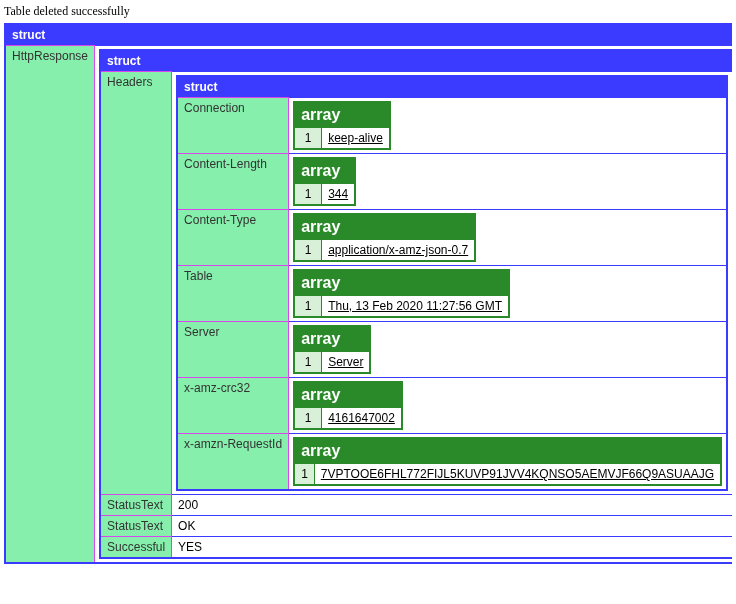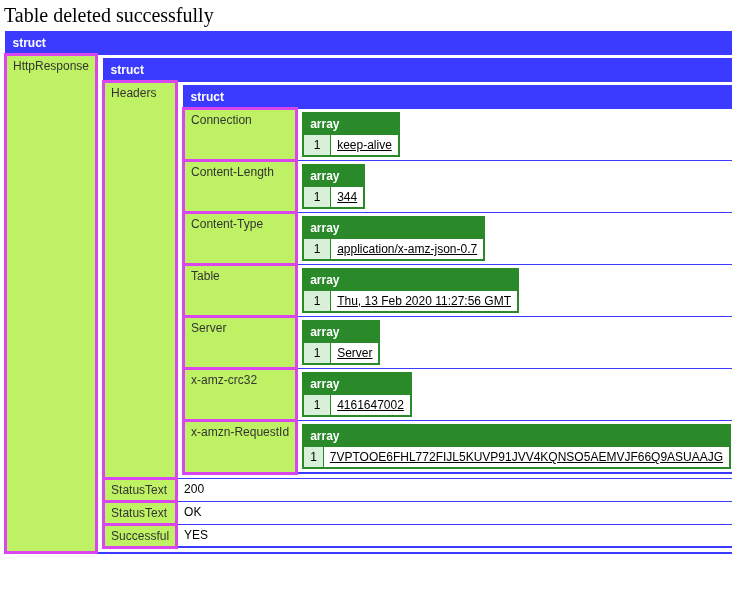--- a/index.html
+++ b/index.html
@@ -3,64 +3,64 @@
   <meta charset="utf-8">
   <style>
     body {
       font-family: "Segoe UI", Tahoma, Verdana, sans-serif;
       font-size: 12px;
       margin: 4px;
       background: #fff;
       color: #000;
     }
     .page-title {
-      font-size: 20px;
+      font-size: 12px;
       font-family: "Times New Roman", serif;
       margin: 0 0 4px 0;
       font-weight: normal;
     }
     table.struct {
       border-collapse: collapse;
       border: 2px solid #3b3bff;
       background: #fff;
     }
     table.struct > thead > tr > th,
     th.struct-header {
       background: #3b3bff;
       color: #fff;
       font-weight: bold;
       text-align: left;
       padding: 3px 6px;
       font-size: 12px;
     }
     table.struct td.key {
-      background: #bef264;
+      background: #86efac;
       color: #333;
-      border: 3px solid #d946ef;
+      border: 1px solid #d946ef;
       vertical-align: top;
       padding: 3px 6px;
       white-space: nowrap;
     }
     table.struct td.value {
       border: 1px solid #3b3bff;
       padding: 3px 4px;
       vertical-align: top;
     }
     table.array {
       border-collapse: collapse;
       border: 2px solid #2a8a2a;
       background: #fff;
     }
     th.array-header {
       background: #2a8a2a;
       color: #fff;
       font-weight: bold;
       text-align: left;
       padding: 3px 6px;
-      font-size: 12px;
+      font-size: 16px;
     }
     table.array td.idx {
       background: #d8f0d8;
       border: 1px solid #2a8a2a;
       padding: 3px 6px;
       text-align: center;
       width: 14px;
     }
     table.array td.arr-value {
       border: 1px solid #2a8a2a;

